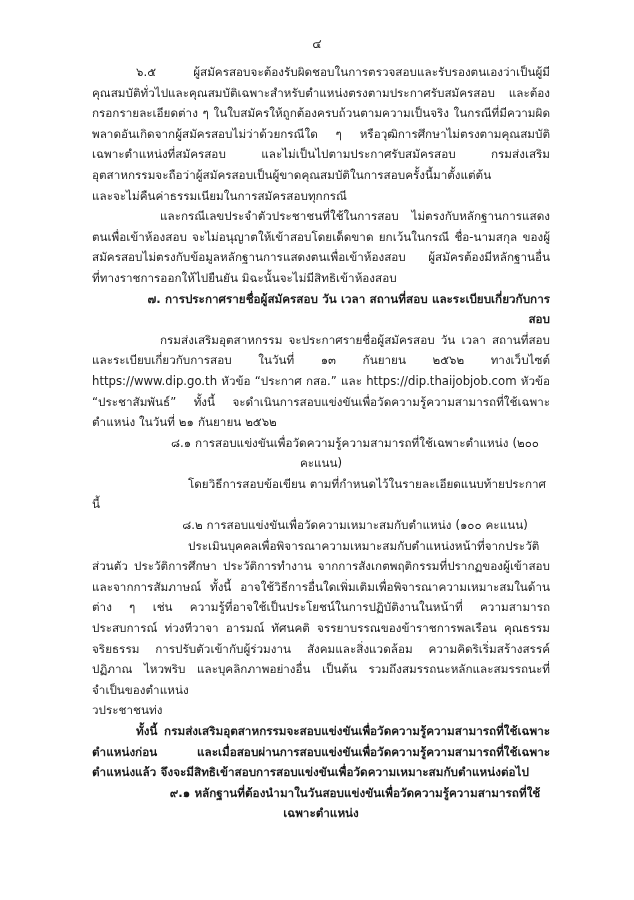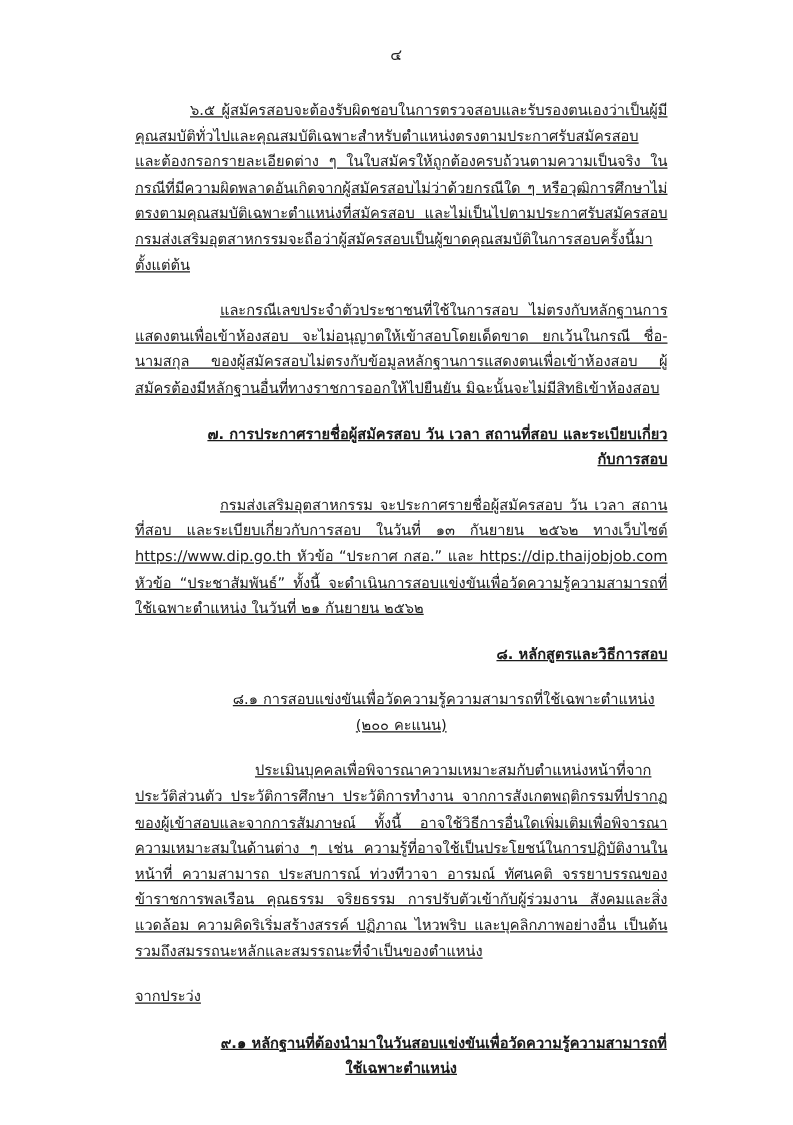--- a/index.html
+++ b/index.html
@@ -45,22 +45,21 @@
   }
 
   
   .blk {
     font-size: 11.7px;
     line-height: 20.6px;
     color: #1b1b1b;
     text-align: justify;
     text-justify: inter-word;
     word-spacing: 0.2px;
-    margin: 16px;
-    text-decoration: underline;
+    margin: 0;
     -webkit-font-smoothing: antialiased;
   }
   .blk + .blk { margin-top: 0; }
 
   .ind-1 { text-indent: 44px; }      
   .ind-2 { text-indent: 68px; }      
   .ind-3 { text-indent: 96px; }      
   .no-ind { text-indent: 0; }
 
   .heading {
@@ -87,28 +86,31 @@
 </head>
 <body>
 
 <div class="page">
 
   <div class="page-number">๔</div>
 
   <div class="body-area">
 
     <p class="blk ind-1">๖.๕ ผู้สมัครสอบจะต้องรับผิดชอบในการตรวจสอบและรับรองตนเองว่าเป็นผู้มีคุณสมบัติทั่วไปและคุณสมบัติเฉพาะสำหรับตำแหน่งตรงตามประกาศรับสมัครสอบ และต้องกรอกรายละเอียดต่าง ๆ ในใบสมัครให้ถูกต้องครบถ้วนตามความเป็นจริง ในกรณีที่มีความผิดพลาดอันเกิดจากผู้สมัครสอบไม่ว่าด้วยกรณีใด ๆ หรือวุฒิการศึกษาไม่ตรงตามคุณสมบัติเฉพาะตำแหน่งที่สมัครสอบ และไม่เป็นไปตามประกาศรับสมัครสอบ กรมส่งเสริมอุตสาหกรรมจะถือว่าผู้สมัครสอบเป็นผู้ขาดคุณสมบัติในการสอบครั้งนี้มาตั้งแต่ต้น</p>
+    <p class="blk no-ind last-line">และจะไม่คืนค่าธรรมเนียมในการสมัครสอบทุกกรณี</p>
 
     <p class="blk ind-2">และกรณีเลขประจำตัวประชาชนที่ใช้ในการสอบ ไม่ตรงกับหลักฐานการแสดงตนเพื่อเข้าห้องสอบ จะไม่อนุญาตให้เข้าสอบโดยเด็ดขาด ยกเว้นในกรณี ชื่อ-นามสกุล ของผู้สมัครสอบไม่ตรงกับข้อมูลหลักฐานการแสดงตนเพื่อเข้าห้องสอบ ผู้สมัครต้องมีหลักฐานอื่นที่ทางราชการออกให้ไปยืนยัน มิฉะนั้นจะไม่มีสิทธิเข้าห้องสอบ</p>
 
     <p class="blk heading gap-l">๗. การประกาศรายชื่อผู้สมัครสอบ วัน เวลา สถานที่สอบ และระเบียบเกี่ยวกับการสอบ</p>
     <p class="blk ind-2">กรมส่งเสริมอุตสาหกรรม จะประกาศรายชื่อผู้สมัครสอบ วัน เวลา สถานที่สอบ และระเบียบเกี่ยวกับการสอบ ในวันที่ ๑๓ กันยายน ๒๕๖๒ ทางเว็บไซต์ https://www.dip.go.th หัวข้อ “ประกาศ กสอ.” และ https://dip.thaijobjob.com หัวข้อ “ประชาสัมพันธ์” ทั้งนี้ จะดำเนินการสอบแข่งขันเพื่อวัดความรู้ความสามารถที่ใช้เฉพาะตำแหน่ง ในวันที่ ๒๑ กันยายน ๒๕๖๒</p>
 
-    <p class="blk heading gap-m">๘. หลักสูตรและวิธีการสอบ</p>
     <p class="blk sub-heading">๘.๑ การสอบแข่งขันเพื่อวัดความรู้ความสามารถที่ใช้เฉพาะตำแหน่ง (๒๐๐ คะแนน)</p>
+    <p class="blk sub-sub">โดยวิธีการสอบข้อเขียน ตามที่กำหนดไว้ในรายละเอียดแนบท้ายประกาศนี้</p>
+    <p class="blk sub-heading">๘.๒ การสอบแข่งขันเพื่อวัดความเหมาะสมกับตำแหน่ง (๑๐๐ คะแนน)</p>
     <p class="blk ind-3">ประเมินบุคคลเพื่อพิจารณาความเหมาะสมกับตำแหน่งหน้าที่จากประวัติส่วนตัว ประวัติการศึกษา ประวัติการทำงาน จากการสังเกตพฤติกรรมที่ปรากฏของผู้เข้าสอบและจากการสัมภาษณ์ ทั้งนี้ อาจใช้วิธีการอื่นใดเพิ่มเติมเพื่อพิจารณาความเหมาะสมในด้านต่าง ๆ เช่น ความรู้ที่อาจใช้เป็นประโยชน์ในการปฏิบัติงานในหน้าที่ ความสามารถ ประสบการณ์ ท่วงทีวาจา อารมณ์ ทัศนคติ จรรยาบรรณของข้าราชการพลเรือน คุณธรรม จริยธรรม การปรับตัวเข้ากับผู้ร่วมงาน สังคมและสิ่งแวดล้อม ความคิดริเริ่มสร้างสรรค์ ปฏิภาณ ไหวพริบ และบุคลิกภาพอย่างอื่น เป็นต้น รวมถึงสมรรถนะหลักและสมรรถนะที่จำเป็นของตำแหน่ง</p>
-    <p class="blk no-ind last-line">จากประว่ง</p>
+    <p class="blk no-ind last-line">วประชาชนท่ง</p>
 
+    <p class="blk ind-1 bold gap-m">ทั้งนี้ กรมส่งเสริมอุตสาหกรรมจะสอบแข่งขันเพื่อวัดความรู้ความสามารถที่ใช้เฉพาะตำแหน่งก่อน และเมื่อสอบผ่านการสอบแข่งขันเพื่อวัดความรู้ความสามารถที่ใช้เฉพาะตำแหน่งแล้ว จึงจะมีสิทธิเข้าสอบการสอบแข่งขันเพื่อวัดความเหมาะสมกับตำแหน่งต่อไป</p>
 
     <p class="blk sub-heading bold gap-s">๙.๑ หลักฐานที่ต้องนำมาในวันสอบแข่งขันเพื่อวัดความรู้ความสามารถที่ใช้เฉพาะตำแหน่ง</p>
 
   </div>
 </div>
 
 </body></html>

